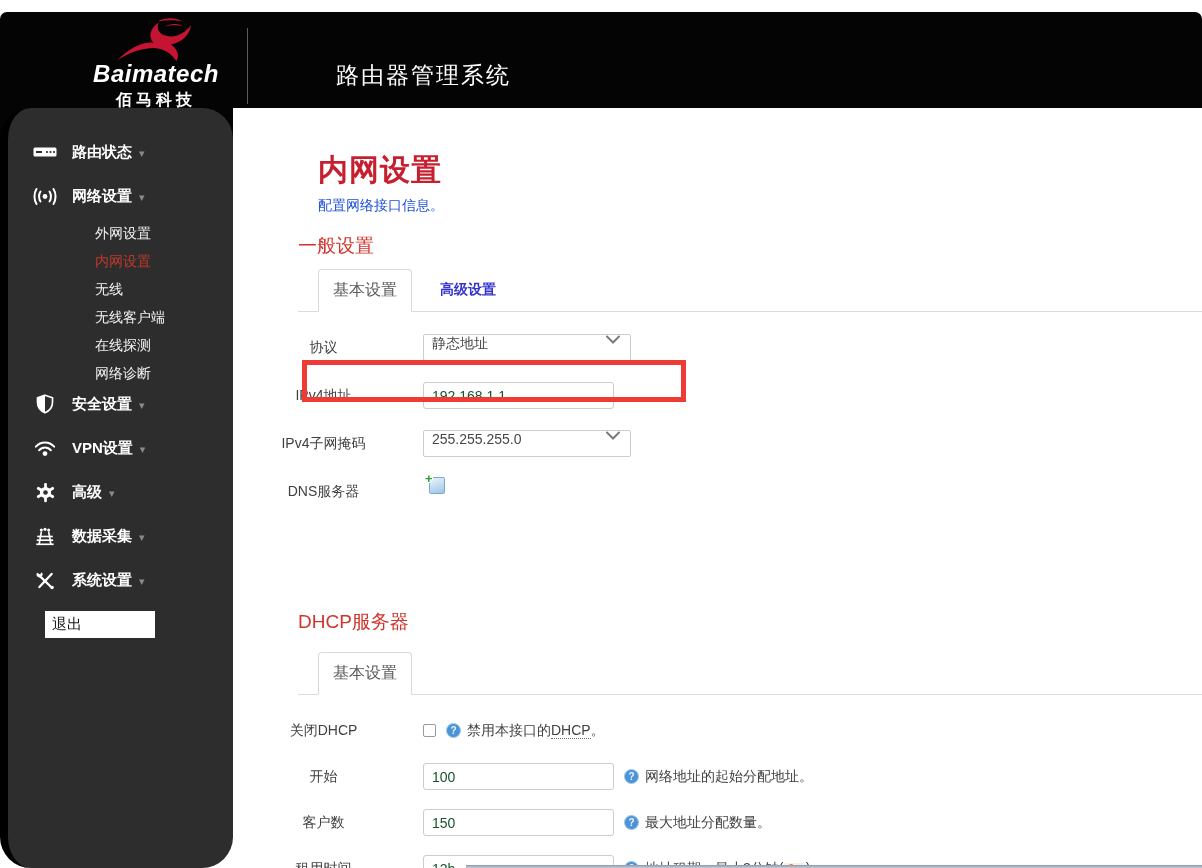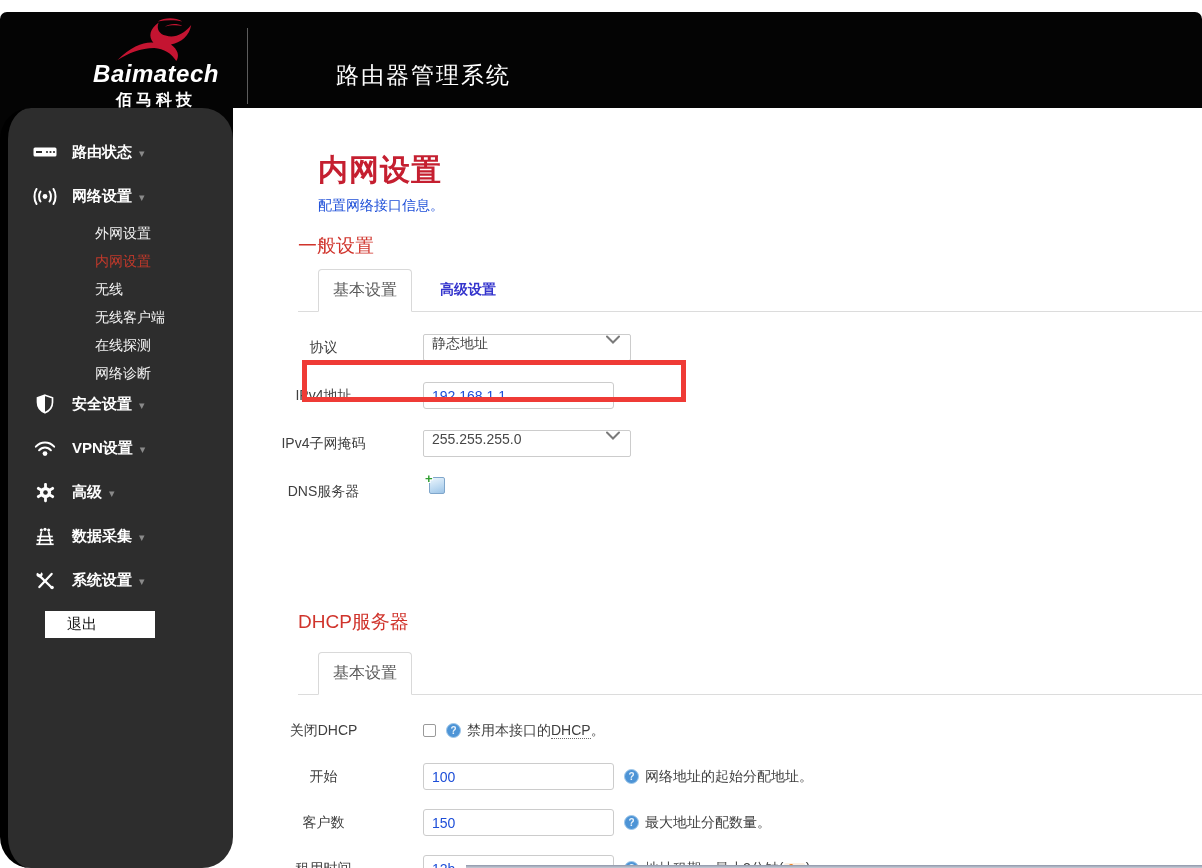--- a/index.html
+++ b/index.html
@@ -18,42 +18,42 @@
 
   
   .sidebar { position:absolute; top:108px; left:0; bottom:0; width:233px; background:#2d2d2d; border-left:8px solid #000; padding-top:22px;border-radius:31px; }
   .nav-item { height:44px; display:flex; align-items:center; padding-left:24px; cursor:pointer; }
   .nav-icon { width:26px; height:24px; display:flex; align-items:center; justify-content:center; flex:0 0 26px; }
   .nav-label { color:#fff; font-size:15px; font-weight:bold; margin-left:14px; }
   .caret { color:#8a8a8a; font-size:11px; margin-left:7px; margin-top:2px; }
   .subnav { margin:2px 0 -6px 0; }
   .subnav-item { height:28px; display:flex; align-items:center; padding-left:87px; color:#f2f2f2; font-size:14px; cursor:pointer; }
   .subnav-item.active { color:#c0392b; }
-  .logout { margin:9px 0 0 37px; width:110px; height:27px; background:#fff; color:#151515; font-size:15px; display:flex; align-items:center; padding-left:22px; cursor:pointer; }
+  .logout { margin:9px 0 0 37px; width:110px; height:27px; background:#fff; color:#151515; font-size:15px; display:flex; align-items:center; padding-left:7px; cursor:pointer; }
 
   
   .content { position:absolute; left:233px; top:108px; right:0; bottom:0; background:#fff; }
   .page-head { position:absolute; left:85px; top:42px; }
   .page-title { color:#c51f30; font-size:30px; font-weight:bold; letter-spacing:1px; }
   .page-subtitle { color:#1d4ed8; font-size:14px; margin-top:6px; }
 
   .section { position:absolute; left:8px; right:0; }
   .section-general { top:126px; }
   .section-dhcp { top:502px; }
   .legend { color:#d0342c; font-size:19px; line-height:23px; margin-left:57px; }
   .tabs { margin-top:12px; margin-left:57px; padding-left:20px; border-bottom:1px solid #dcdcdc; display:flex; align-items:flex-end; }
   .section-dhcp .tabs { margin-top:19px; }
   .tab-active { background:#fff; border:1px solid #d9d9d9; border-bottom:1px solid #fff; margin-bottom:-1px; border-radius:4px 4px 0 0; padding:10px 14px; color:#5a5a5a; font-size:16px; cursor:pointer; }
   .tab-link { color:#3535cd; font-size:14px; font-weight:bold; margin:0 0 12px 28px; text-decoration:none; cursor:pointer; }
 
   .form { padding-top:22px; }
   .form-row { display:flex; align-items:center; height:27px; margin-bottom:21px; }
   .section-dhcp .form-row { margin-bottom:19px; }
   .form-label { width:182px; padding-right:17px; text-align:center; color:#3f3f3f; font-size:14px; flex:0 0 182px; }
-  .text-input { width:191px; height:27px; border:1px solid #ccc; border-radius:3px; padding:0 8px; font-size:14px; color:#1d4ed8; font-family:"Liberation Sans","DejaVu Sans",sans-serif; background:#fff; outline:none; }
+  .text-input { width:191px; height:27px; border:1px solid #ccc; border-radius:3px; padding:0 8px; font-size:14px; color:#14532d; font-family:"Liberation Sans","DejaVu Sans",sans-serif; background:#fff; outline:none; }
   .select { width:208px; height:27px; border:1px solid #ccc; border-radius:2px; padding:0 8px; font-size:14px; color:#474747; background:#fff; display:flex; justify-content:space-between; cursor:pointer; }
   .chevron { width:14px; height:9px; margin-right:2px; }
 
   .add-icon { position:relative; width:16px; height:17px; margin-left:6px; align-self:flex-start; margin-top:-1px; background:linear-gradient(160deg,#eaf4fc 0%,#bcd9f1 60%,#9cc3e6 100%); border:1px solid #7fa6cb; border-radius:2px; cursor:pointer; }
   .add-icon .plus { position:absolute; left:-5px; top:-7px; color:#2f9e2f; font-size:13px; font-weight:bold; text-shadow:1px 1px 0 #fff,-1px -1px 0 #fff,1px -1px 0 #fff,-1px 1px 0 #fff; }
 
   .checkbox { width:13px; height:13px; appearance:none; -webkit-appearance:none; border:1px solid #9a9a9a; border-radius:2px; background:#fff; cursor:pointer; }
   .help-icon { width:15px; height:15px; border-radius:50%; background:#4d94d6; border:1px solid #9ec7ea; color:#eaf3fb; font-size:10px; font-weight:bold; display:inline-flex; align-items:center; justify-content:center; flex:0 0 15px; }
   .inline-help { display:flex; align-items:center; font-size:14px; color:#3f3f3f; }
   .help-after { margin-left:10px; }

